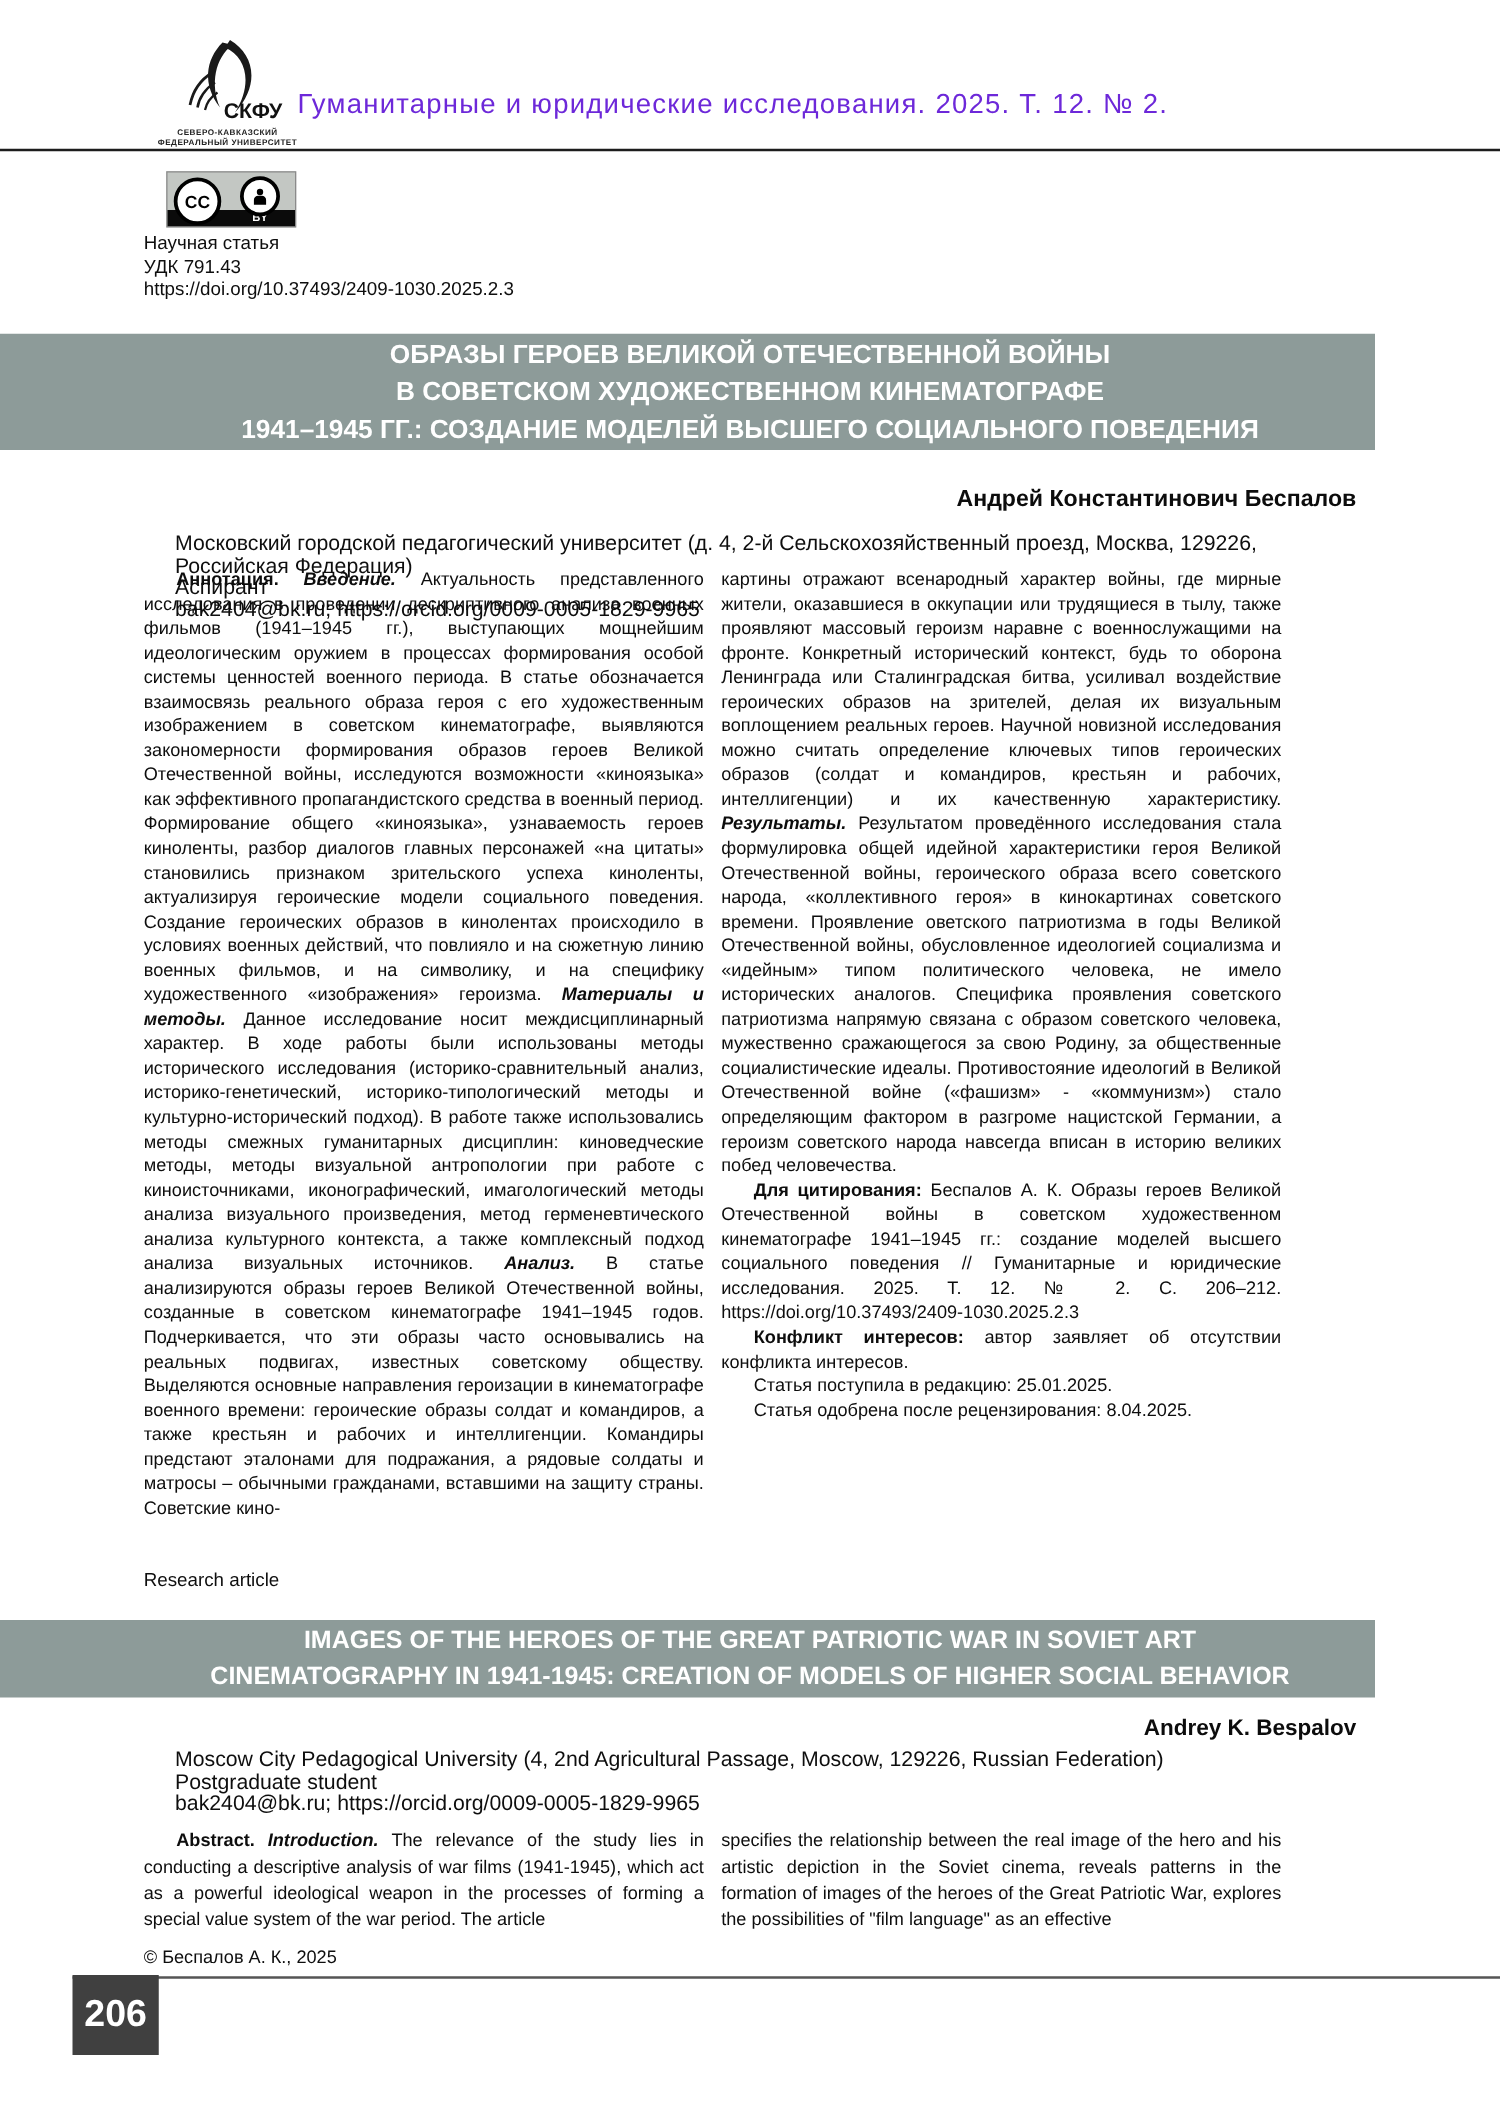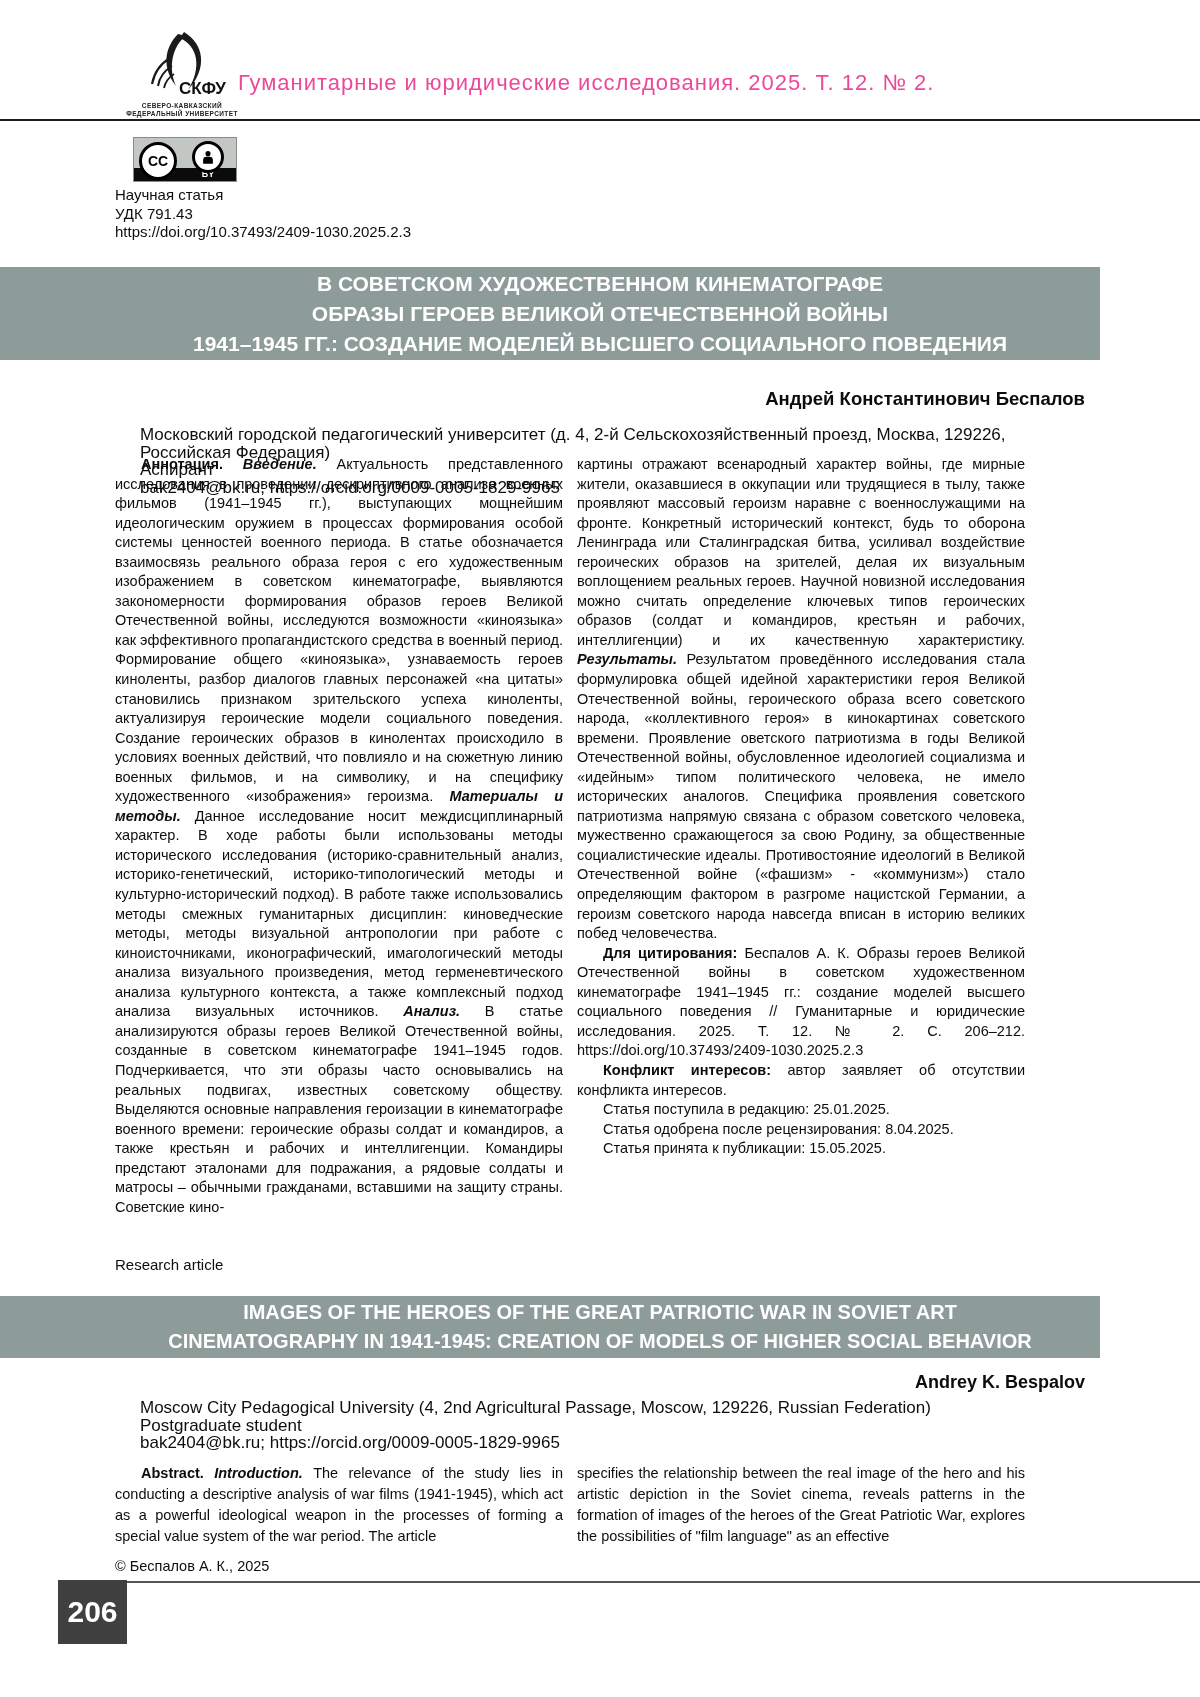--- a/index.html
+++ b/index.html
@@ -2,21 +2,21 @@
 <html><head>
 <meta charset="utf-8">
 <style>
   html,body{margin:0;padding:0;background:#fff;}
   #page{position:relative;width:1200px;height:1697px;background:#ffffff;overflow:hidden;
         font-family:"Liberation Sans","DejaVu Sans",sans-serif;color:#111;border-radius:12px;}
 
   
   .logo{position:absolute;left:126px;top:32px;width:112px;text-align:center;}
   .logo-caption{font-size:6.5px;line-height:8px;color:#222;letter-spacing:.4px;font-weight:bold;}
-  .journal-title{position:absolute;left:238px;top:70px;font-size:22px;letter-spacing:1px;color:#ec4899;white-space:nowrap;}
+  .journal-title{position:absolute;left:238px;top:70px;font-size:22px;letter-spacing:1px;color:#6d28d9;white-space:nowrap;}
   .header-rule{position:absolute;left:0;top:119px;width:1200px;height:2px;background:#1c1c1c;}
 
   
   .cc-badge{position:absolute;left:133px;top:137px;width:104px;height:45px;background:#c3c7c3;border:1px solid #8a8a8a;box-sizing:border-box;}
   .cc-bottom{position:absolute;left:0;right:0;bottom:0;height:13px;background:#0b0b0b;}
   .cc-circle{position:absolute;left:5px;top:4px;width:32px;height:32px;background:#fff;border:3px solid #000;border-radius:50%;
              display:flex;align-items:center;justify-content:center;font-size:14px;font-weight:bold;color:#000;z-index:2;}
   .person-circle{position:absolute;left:58px;top:3px;width:26px;height:26px;background:#fff;border:3px solid #000;border-radius:50%;z-index:2;
              display:flex;align-items:center;justify-content:center;}
   .by-label{position:absolute;left:55px;bottom:0;width:38px;height:13px;color:#fff;font-size:9px;font-weight:bold;text-align:center;line-height:13px;}
@@ -93,22 +93,22 @@
   </div>
 
   <div class="meta-block">
     <div>Научная статья</div>
     <div>УДК 791.43</div>
     <div>https://doi.org/10.37493/2409-1030.2025.2.3</div>
   </div>
 
   <div class="banner banner-ru">
     <div class="banner-inner">
+      <div>ОБРАЗЫ ГЕРОЕВ ВЕЛИКОЙ ОТЕЧЕСТВЕННОЙ ВОЙНЫ</div>
       <div>В СОВЕТСКОМ ХУДОЖЕСТВЕННОМ КИНЕМАТОГРАФЕ</div>
-      <div>ОБРАЗЫ ГЕРОЕВ ВЕЛИКОЙ ОТЕЧЕСТВЕННОЙ ВОЙНЫ</div>
       <div>1941–1945 ГГ.: СОЗДАНИЕ МОДЕЛЕЙ ВЫСШЕГО СОЦИАЛЬНОГО ПОВЕДЕНИЯ</div>
     </div>
   </div>
 
   <div class="author author-ru">Андрей Константинович Беспалов</div>
 
   <div class="affil affil-ru">
     <div>Московский городской педагогический университет (д. 4, 2-й Сельскохозяйственный проезд, Москва, 129226, Российская Федерация)</div>
     <div>Аспирант</div>
     <div>bak2404@bk.ru; https://orcid.org/0009-0005-1829-9965</div>
@@ -117,21 +117,20 @@
   <div class="col col-ru-left">
     <p class="para indent"><span class="b">Аннотация. </span><span class="bi">Введение. </span><span>Актуальность представленного исследования в проведении дескриптивного анализа военных фильмов (1941–1945 гг.), выступающих мощнейшим идеологическим оружием в процессах формирования особой системы ценностей военного периода. В статье обозначается взаимосвязь реального образа героя с его художественным изображением в советском кинематографе, выявляются закономерности формирования образов героев Великой Отечественной войны, исследуются возможности «киноязыка» как эффективного пропагандистского средства в военный период. Формирование общего «киноязыка», узнаваемость героев киноленты, разбор диалогов главных персонажей «на цитаты» становились признаком зрительского успеха киноленты, актуализируя героические модели социального поведения. Создание героических образов в кинолентах происходило в условиях военных действий, что повлияло и на сюжетную линию военных фильмов, и на символику, и на специфику художественного «изображения» героизма. </span><span class="bi">Материалы и методы. </span><span>Данное исследование носит междисциплинарный характер. В ходе работы были использованы методы исторического исследования (историко-сравнительный анализ, историко-генетический, историко-типологический методы и культурно-исторический подход). В работе также использовались методы смежных гуманитарных дисциплин: киноведческие методы, методы визуальной антропологии при работе с киноисточниками, иконографический, имагологический методы анализа визуального произведения, метод герменевтического анализа культурного контекста, а также комплексный подход анализа визуальных источников. </span><span class="bi">Анализ. </span><span>В статье анализируются образы героев Великой Отечественной войны, созданные в советском кинематографе 1941–1945 годов. Подчеркивается, что эти образы часто основывались на реальных подвигах, известных советскому обществу. Выделяются основные направления героизации в кинематографе военного времени: героические образы солдат и командиров, а также крестьян и рабочих и интеллигенции. Командиры предстают эталонами для подражания, а рядовые солдаты и матросы – обычными гражданами, вставшими на защиту страны. Советские кино-</span></p>
   </div>
 
   <div class="col col-ru-right">
     <p class="para"><span>картины отражают всенародный характер войны, где мирные жители, оказавшиеся в оккупации или трудящиеся в тылу, также проявляют массовый героизм наравне с военнослужащими на фронте. Конкретный исторический контекст, будь то оборона Ленинграда или Сталинградская битва, усиливал воздействие героических образов на зрителей, делая их визуальным воплощением реальных героев. Научной новизной исследования можно считать определение ключевых типов героических образов (солдат и командиров, крестьян и рабочих, интеллигенции) и их качественную характеристику. </span><span class="bi">Результаты. </span><span>Результатом проведённого исследования стала формулировка общей идейной характеристики героя Великой Отечественной войны, героического образа всего советского народа, «коллективного героя» в кинокартинах советского времени. Проявление оветского патриотизма в годы Великой Отечественной войны, обусловленное идеологией социализма и «идейным» типом политического человека, не имело исторических аналогов. Специфика проявления советского патриотизма напрямую связана с образом советского человека, мужественно сражающегося за свою Родину, за общественные социалистические идеалы. Противостояние идеологий в Великой Отечественной войне («фашизм» - «коммунизм») стало определяющим фактором в разгроме нацистской Германии, а героизм советского народа навсегда вписан в историю великих побед человечества.</span></p>
     <p class="para indent"><span class="b">Для цитирования: </span><span>Беспалов А. К. Образы героев Великой Отечественной войны в советском художественном кинематографе 1941–1945 гг.: создание моделей высшего социального поведения // Гуманитарные и юридические исследования. 2025. Т. 12. № 2. С. 206–212. https://doi.org/10.37493/2409-1030.2025.2.3</span></p>
     <p class="para indent"><span class="b">Конфликт интересов: </span><span>автор заявляет об отсутствии конфликта интересов.</span></p>
     <div class="dateline">Статья поступила в редакцию: 25.01.2025.</div>
     <div class="dateline">Статья одобрена после рецензирования: 8.04.2025.</div>
-    <div class="dateline">Статья принята к публикации: 15.05.2025.</div>
   </div>
 
   <div class="research-article">Research article</div>
 
   <div class="banner banner-en">
     <div class="banner-inner">
       <div>IMAGES OF THE HEROES OF THE GREAT PATRIOTIC WAR IN SOVIET ART</div>
       <div>CINEMATOGRAPHY IN 1941-1945: CREATION OF MODELS OF HIGHER SOCIAL BEHAVIOR</div>
     </div>
   </div>

